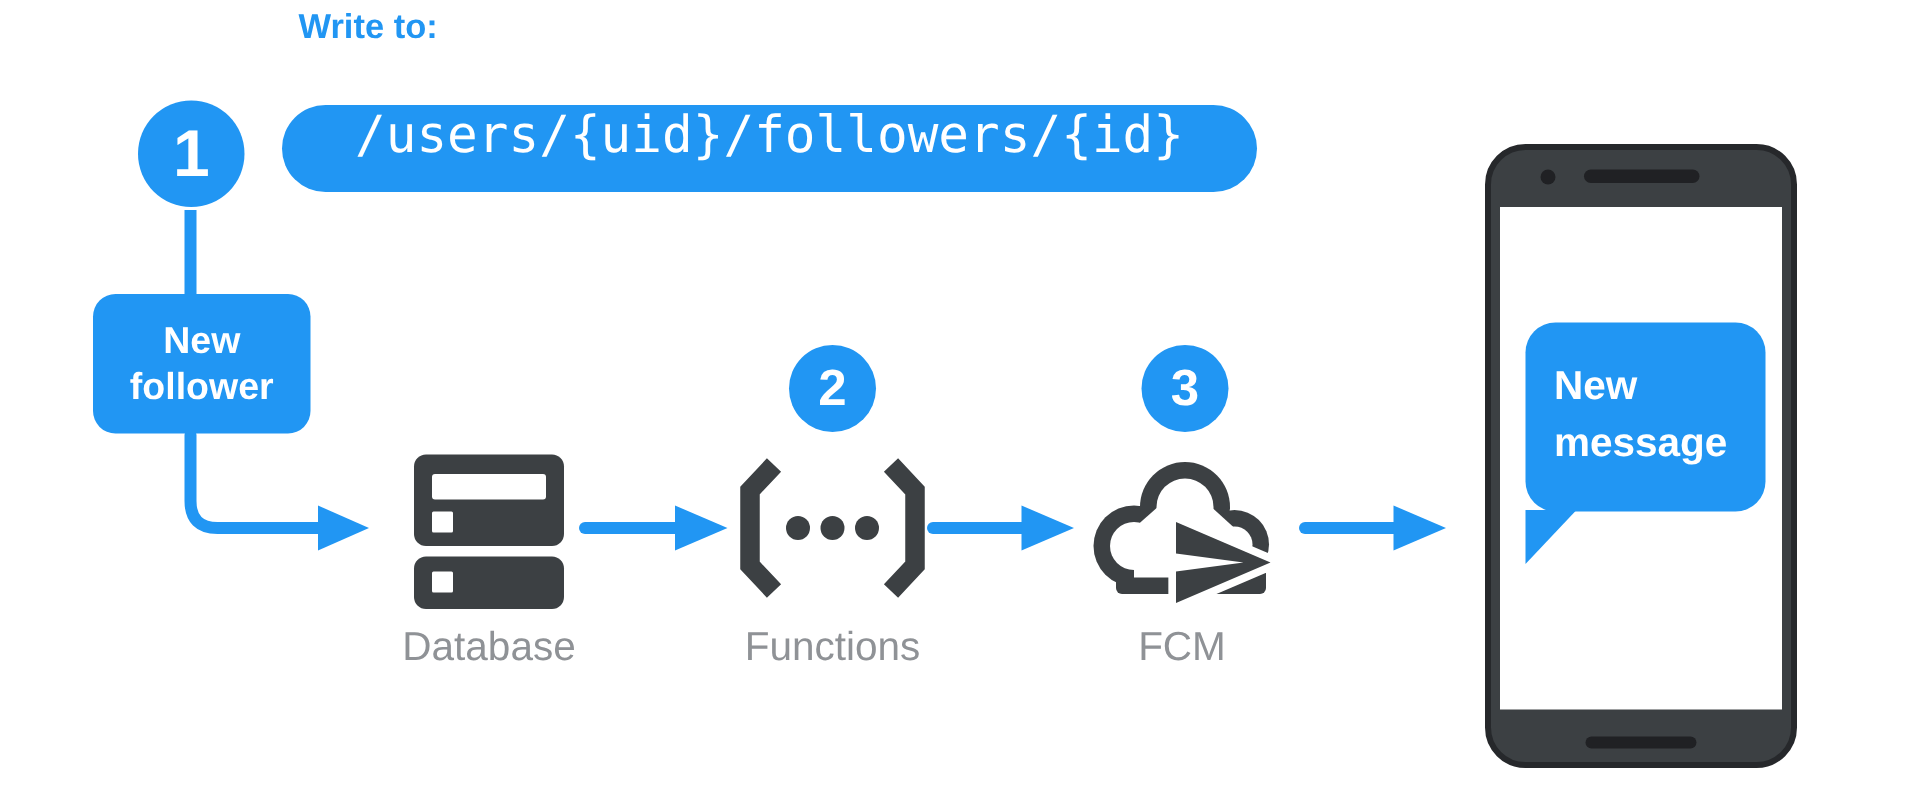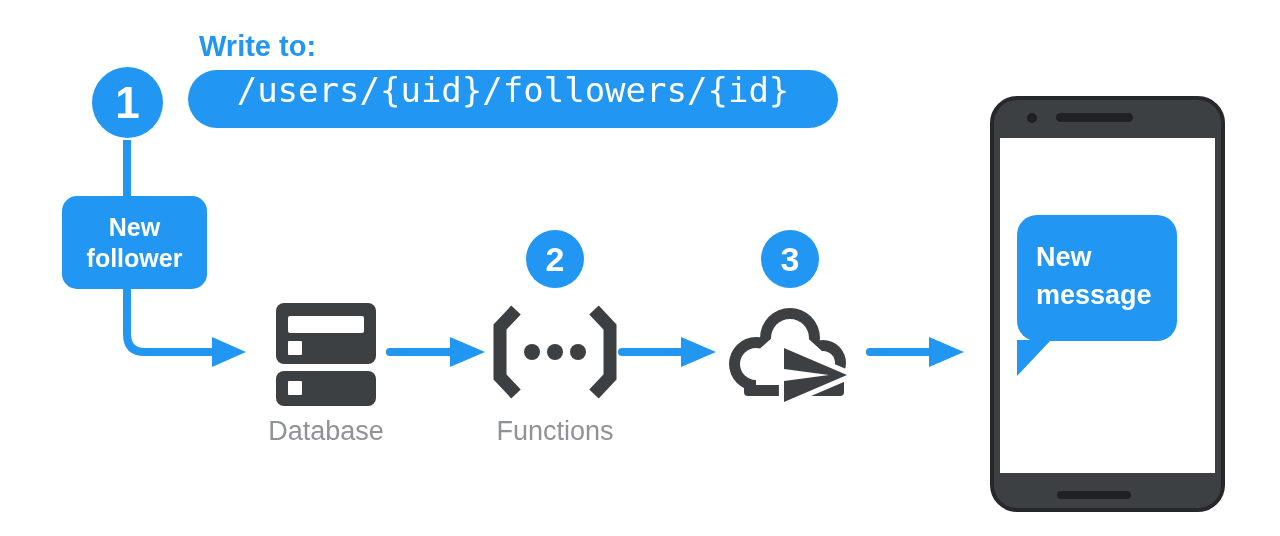--- a/index.html
+++ b/index.html
@@ -7,21 +7,21 @@
     --icon-dark:#3C4043;
     --phone-detail:#202124;
     --phone-border:#26282B;
     --label-gray:#8F9296;
   }
   *{margin:0;padding:0;box-sizing:border-box;}
   html,body{background:#fff;}
   body{font-family:"Liberation Sans",sans-serif;}
   .stage{position:relative;width:1280px;height:536px;background:#ffffff;overflow:hidden;}
 
-  .write-to{position:absolute;left:199px;top:30px;font-size:29px;font-weight:bold;color:var(--accent-blue);}
+  .write-to{position:absolute;left:199px;top:4px;font-size:23px;font-weight:bold;color:var(--accent-blue);}
 
   .code-pill{position:absolute;left:188px;top:70px;width:650px;height:58px;border-radius:29px;
     background:var(--accent-blue);display:flex;align-items:flex-start;justify-content:center;}
   .code-pill span{font-family:"DejaVu Sans Mono",monospace;font-size:34px;color:#fff;white-space:nowrap;}
 
   .badge{position:absolute;border-radius:50%;background:var(--accent-blue);color:#fff;font-weight:bold;
     display:flex;align-items:center;justify-content:center;}
   .badge-1{left:92px;top:67px;width:71px;height:71px;font-size:44px;}
   .badge-2{left:526px;top:230px;width:58px;height:58px;font-size:34px;}
   .badge-3{left:761px;top:230px;width:58px;height:58px;font-size:34px;}
@@ -39,21 +39,21 @@
   .ic-stroke{stroke:var(--icon-dark);fill:none;}
   .plane-cut{fill:#ffffff;stroke:#ffffff;stroke-width:3.4;stroke-linejoin:round;}
   .plane{fill:var(--icon-dark);}
 
   .icon-label{position:absolute;top:416px;width:170px;text-align:center;
     font-size:27px;color:var(--label-gray);}
   .label-database{left:241px;}
   .label-functions{left:470px;}
   .label-fcm{left:703px;}
 
-  .phone{position:absolute;left:990px;top:96px;width:235px;height:416px;border-radius:27px;
+  .phone{position:absolute;left:990px;top:96px;width:208px;height:416px;border-radius:27px;
     background:var(--icon-dark);border:4px solid var(--phone-border);}
   .phone .camera{position:absolute;left:33px;top:13px;width:10px;height:10px;border-radius:50%;background:var(--phone-detail);}
   .phone .speaker{position:absolute;left:62px;top:13px;width:77px;height:9px;border-radius:5px;background:var(--phone-detail);}
   .phone .screen{position:absolute;left:6px;right:6px;top:38px;bottom:35px;background:#ffffff;}
   .phone .homebar{position:absolute;left:63px;bottom:9px;width:74px;height:8px;border-radius:4px;background:var(--phone-detail);}
 
   .bubble{position:absolute;left:17px;top:77px;width:160px;height:126px;border-radius:20px;
     background:var(--accent-blue);color:#fff;font-size:27px;font-weight:bold;line-height:38px;
     padding:23px 0 0 19px;}
   .bubble .tail{position:absolute;left:0;top:125px;width:0;height:0;
@@ -128,20 +128,21 @@
         <path class="plane-cut" d="M2,21 L23,12 L2,3 L2,10 L17,12 L2,14 Z"></path>
         <path class="plane" d="M2,21 L23,12 L2,3 L2,10 L17,12 L2,14 Z"></path>
       </g>
     </g>
   </svg>
 
   <div class="follower-box">New follower</div>
 
   <div class="icon-label label-functions">Functions</div>
   <div class="icon-label label-database">Database</div>
+  <div class="icon-label label-fcm">FCM</div>
 
   <div class="phone">
     <div class="camera"></div>
     <div class="speaker"></div>
     <div class="screen">
       <div class="bubble">
         <span>New message</span>
         <div class="tail"></div>
       </div>
     </div>

